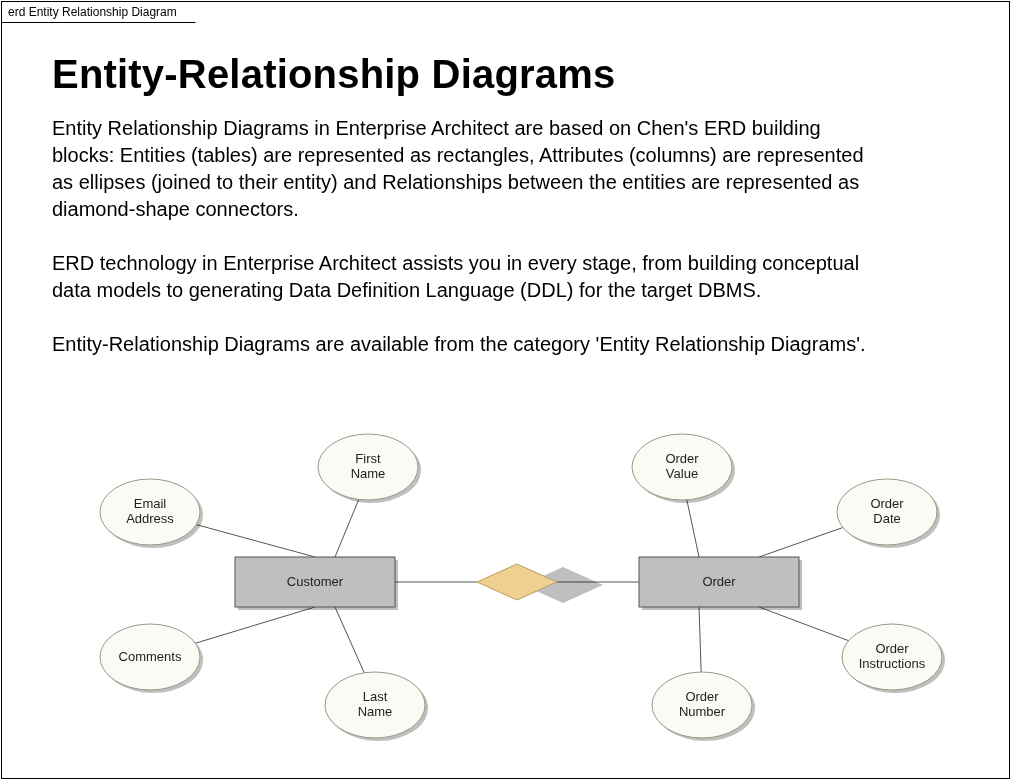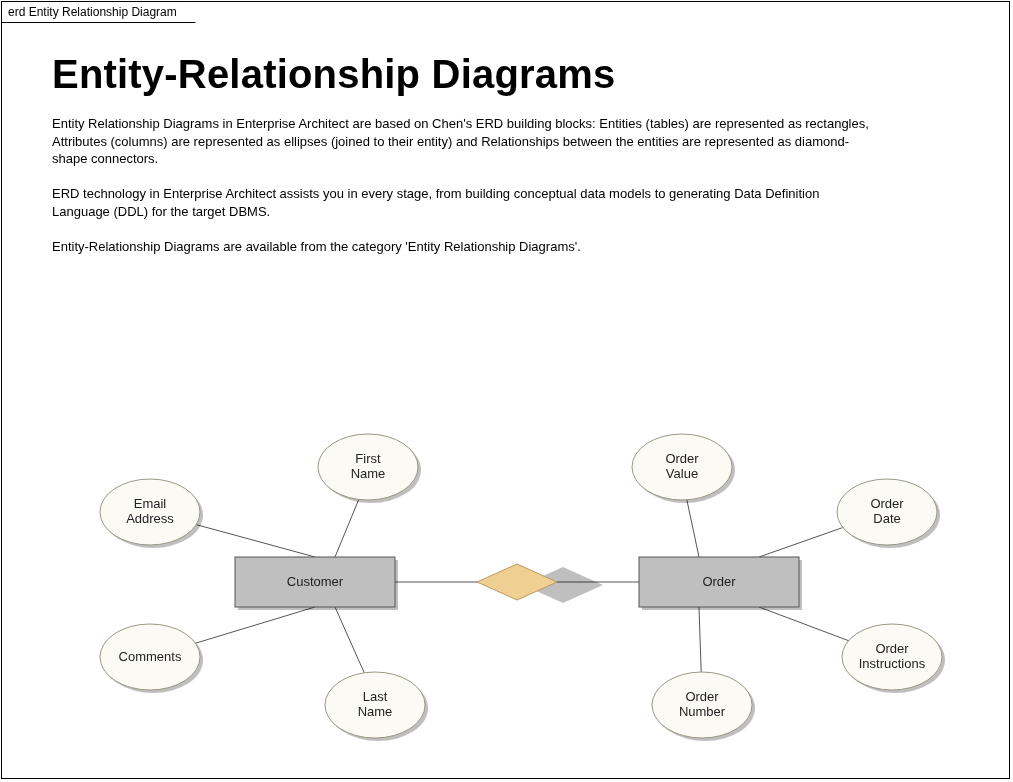--- a/index.html
+++ b/index.html
@@ -38,21 +38,21 @@
     top: 50px;
     right: 50px;
   }
   .title {
     font-size: 40px;
     font-weight: 700;
     margin: 0 0 18px 0;
     letter-spacing: 0.2px;
   }
   .body-text {
-    font-size: 13px;
+    font-size: 20px;
     line-height: 1.35;
     max-width: 820px;
     white-space: pre-line;
   }
   .diagram {
     position: absolute;
     left: 0;
     top: 380px;
     width: 1009px;
     height: 390px;

